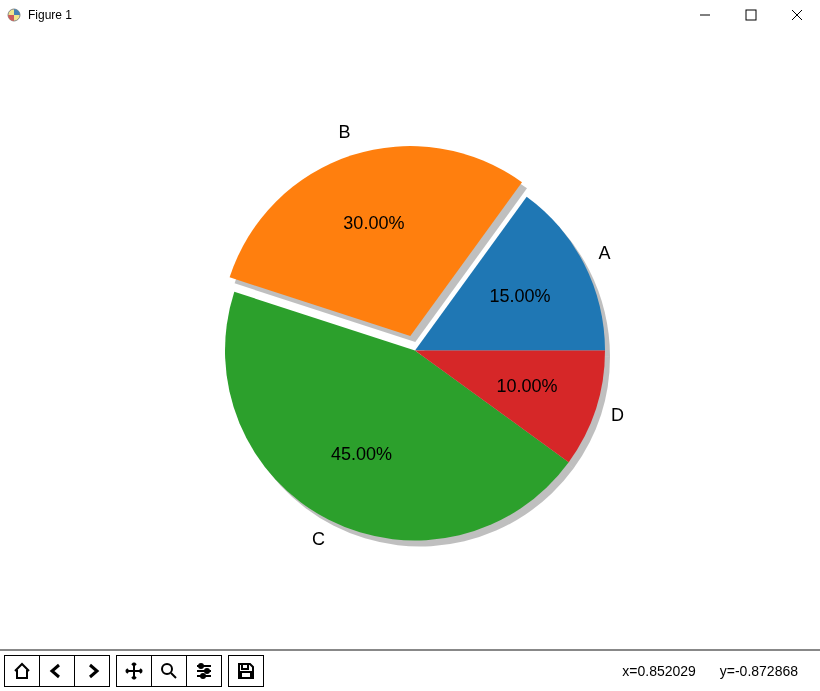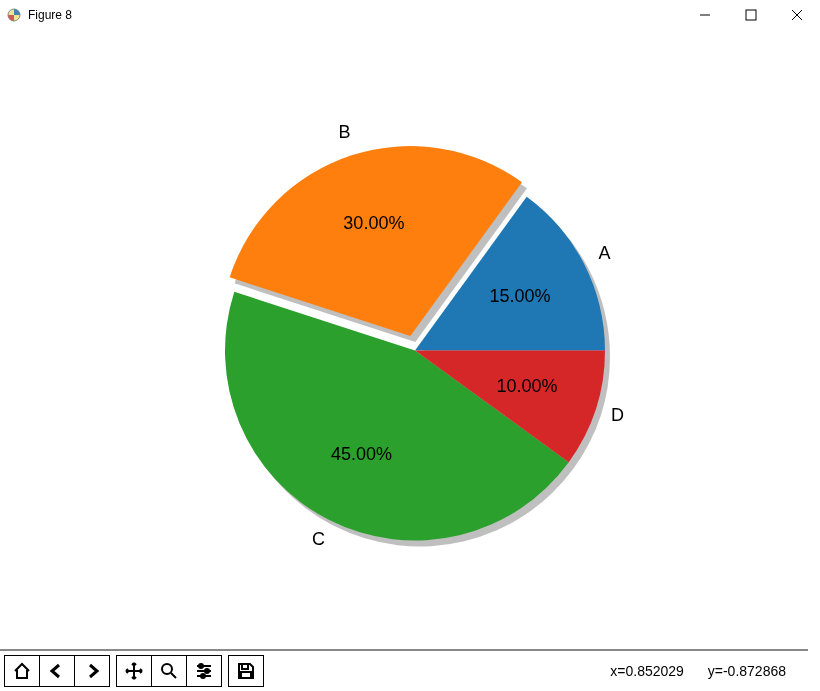--- a/index.html
+++ b/index.html
@@ -5,42 +5,42 @@
   html,body{margin:0;padding:0;font-family:"Segoe UI",Arial,sans-serif;background:#555;}
   .window{width:820px;height:691px;background:#fff;position:relative;box-shadow:0 0 0 1px #555;}
   .titlebar{height:30px;background:#fff;display:flex;align-items:center;border-bottom:1px solid #ccc;}
   .titlebar .icon{width:16px;height:16px;margin:0 6px;}
   .titlebar .title{font-size:12px;color:#000;flex:0 0 auto;}
   .titlebar .spacer{flex:1;}
   .winbtn{width:46px;height:30px;display:flex;align-items:center;justify-content:center;}
   .winbtn svg{stroke:#000;stroke-width:1;fill:none;}
   .figure-area{position:absolute;top:30px;left:0;right:0;bottom:40px;background:#fff;}
   .figure-area svg{width:100%;height:100%;}
-  .toolbar{position:absolute;left:0;right:12px;bottom:0;height:40px;border-top:2px solid #888;background:#fff;display:flex;align-items:center;padding:0 4px;}
+  .toolbar{position:absolute;left:0;right:0;bottom:0;height:40px;border-top:2px solid #888;background:#fff;display:flex;align-items:center;padding:0 4px;}
   .tbgroup{display:flex;border:1px solid #000;margin-right:6px;}
   .tbbtn{width:34px;height:30px;display:flex;align-items:center;justify-content:center;border-right:1px solid #000;}
   .tbbtn:last-child{border-right:none;}
   .tbbtn svg{stroke:#000;stroke-width:2;fill:none;}
   .status{margin-left:auto;font-size:14px;color:#000;padding-right:18px;}
   .status span{margin-left:20px;}
   text{font-family:"Segoe UI",Arial,sans-serif;}
 </style>
 </head>
 <body>
 <div class="window">
 
   <div class="titlebar">
     <span class="icon">
       <svg viewBox="0 0 16 16">
           <circle cx="8" cy="8" r="6" fill="#f0e68c" stroke="#888"></circle>
           <path d="M8 2 A6 6 0 0 1 14 8 L8 8 Z" fill="#4682b4"></path>
           <path d="M8 8 L2 8 A6 6 0 0 0 8 14 Z" fill="#cd5c5c"></path>
         </svg>
     </span>
-    <span class="title">Figure 8</span>
+    <span class="title">Figure 1</span>
     <span class="spacer"></span>
     <div class="winbtn">
         <svg width="12" height="12">
           <line x1="1" y1="6" x2="11" y2="6"></line>
         </svg>
       </div>
     <div class="winbtn">
         <svg width="12" height="12">
           <rect x="1" y="1" width="10" height="10"></rect>
         </svg>

